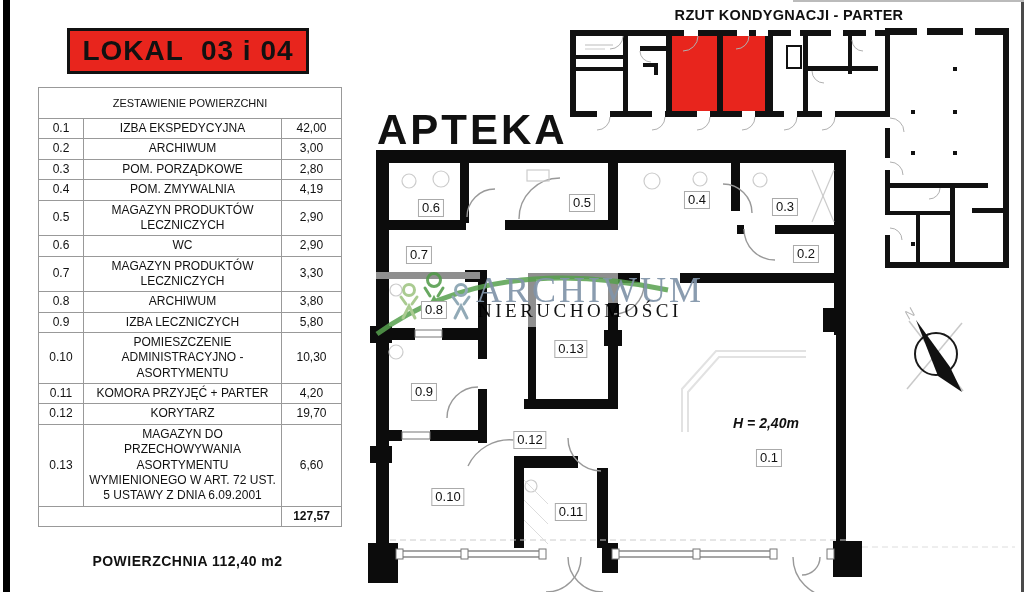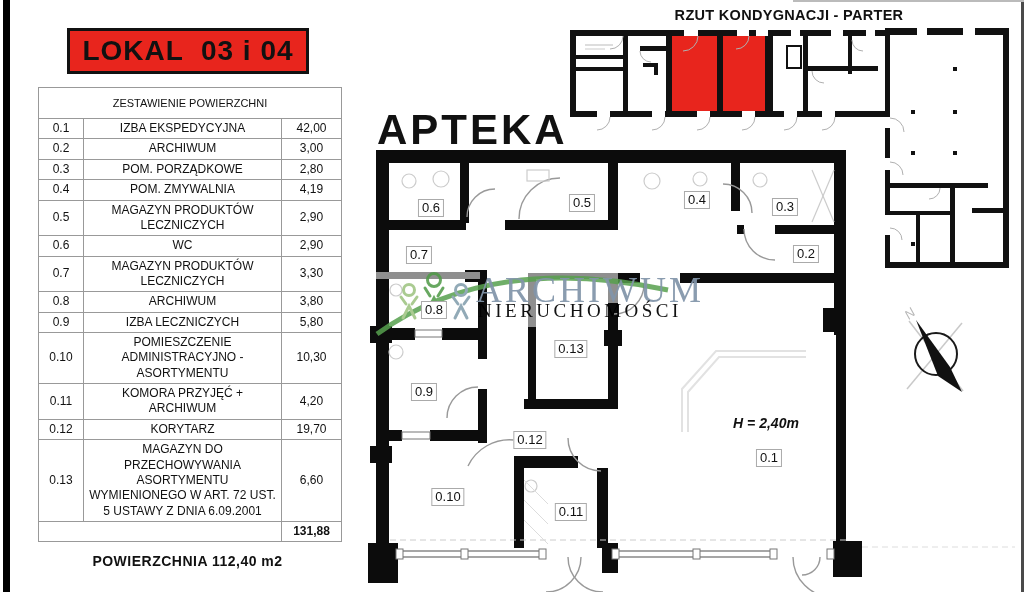--- a/index.html
+++ b/index.html
@@ -105,36 +105,36 @@
           <td>IZBA LECZNICZYCH</td>
           <td>5,80</td>
         </tr>
     <tr>
           <td>0.10</td>
           <td>POMIESZCZENIE ADMINISTRACYJNO - ASORTYMENTU</td>
           <td>10,30</td>
         </tr>
     <tr>
           <td>0.11</td>
-          <td>KOMORA PRZYJĘĆ + ARCHIWUM</td>
+          <td>KOMORA PRZYJĘĆ + PARTER</td>
           <td>4,20</td>
         </tr>
     <tr>
           <td>0.12</td>
           <td>KORYTARZ</td>
           <td>19,70</td>
         </tr>
     <tr>
           <td>0.13</td>
           <td>MAGAZYN DO PRZECHOWYWANIA ASORTYMENTU WYMIENIONEGO W ART. 72 UST. 5 USTAWY Z DNIA 6.09.2001</td>
           <td>6,60</td>
         </tr>
     <tr>
       <td colspan="2"></td>
-      <td class="b">131,88</td>
+      <td class="b">127,57</td>
     </tr>
   </tbody>
     </table>
 
   <div class="footer-area">POWIERZCHNIA 112,40 m2</div>
 
   <svg class="plan" width="1024" height="592" viewBox="0 0 1024 592">
 
     <g>
       <g fill="#111">

